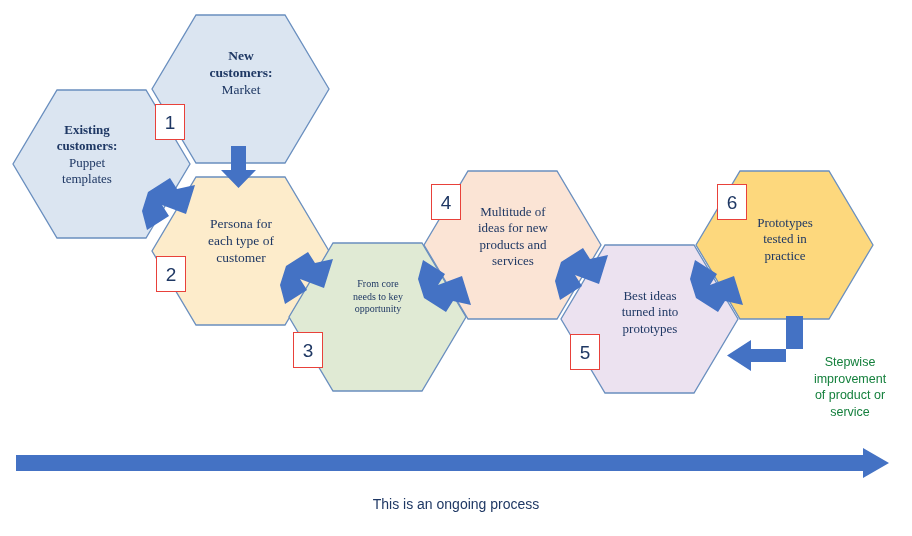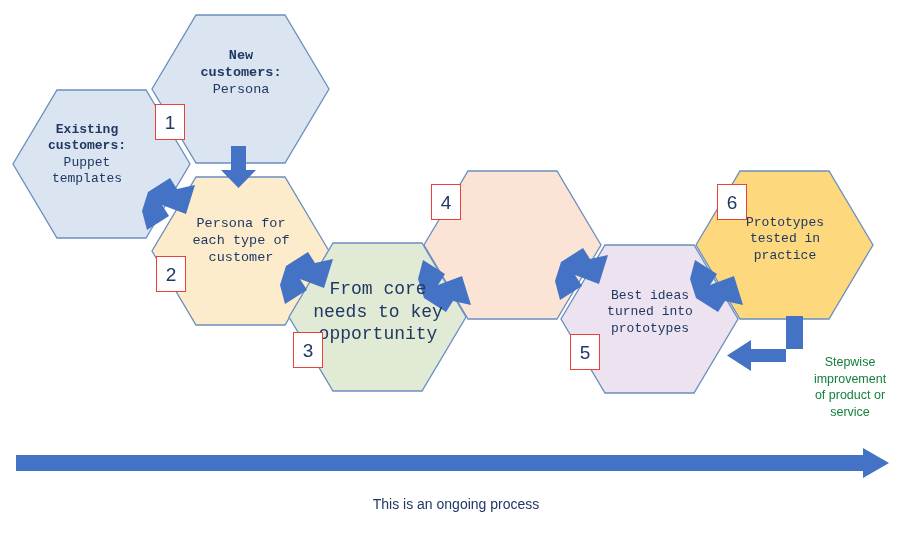--- a/index.html
+++ b/index.html
@@ -23,21 +23,21 @@
     position: absolute;
     left: 0;
     top: 0;
     width: 912px;
     height: 536px;
   }
   .hex-label {
     position: absolute;
     text-align: center;
     color: #1f3864;
-    font-family: Liberation Mono, monospace;
+    font-family: Liberation Serif, serif;
     line-height: 1.26;
     pointer-events: none;
   }
   .hex-label .strong {
     font-weight: bold;
   }
   .badge {
     position: absolute;
     width: 30px;
     height: 36px;
@@ -132,35 +132,41 @@
   <div class="hex-label" style="left:16px; top:122px; width:142px; font-size:13px;">
     <div class="strong">Existing</div>
     <div class="strong">customers:</div>
     <div>Puppet</div>
     <div>templates</div>
   </div>
 
   <div class="hex-label" style="left:170px; top:47px; width:142px; font-size:13.5px;">
     <div class="strong">New</div>
     <div class="strong">customers:</div>
-    <div>Persona</div>
+    <div>Market</div>
   </div>
 
   <div class="hex-label" style="left:170px; top:215px; width:142px; font-size:13.5px;text-align:center;">
     <div>Persona for</div>
     <div>each type of</div>
     <div>customer</div>
   </div>
 
-  <div class="hex-label" style="left:308px; top:278px; width:140px; font-size:18px;">
+  <div class="hex-label" style="left:308px; top:278px; width:140px; font-size:10px;">
     <div>From  core</div>
     <div>needs to key</div>
     <div>opportunity</div>
   </div>
 
+  <div class="hex-label" style="left:443px; top:204px; width:140px; font-size:13px;">
+    <div>Multitude of</div>
+    <div>ideas for new</div>
+    <div>products and</div>
+    <div>services</div>
+  </div>
 
   <div class="hex-label" style="left:580px; top:288px; width:140px; font-size:13px;">
     <div>Best ideas</div>
     <div>turned  into</div>
     <div>prototypes</div>
   </div>
 
   <div class="hex-label" style="left:715px; top:215px; width:140px; font-size:13px;">
     <div>Prototypes</div>
     <div>tested in</div>

